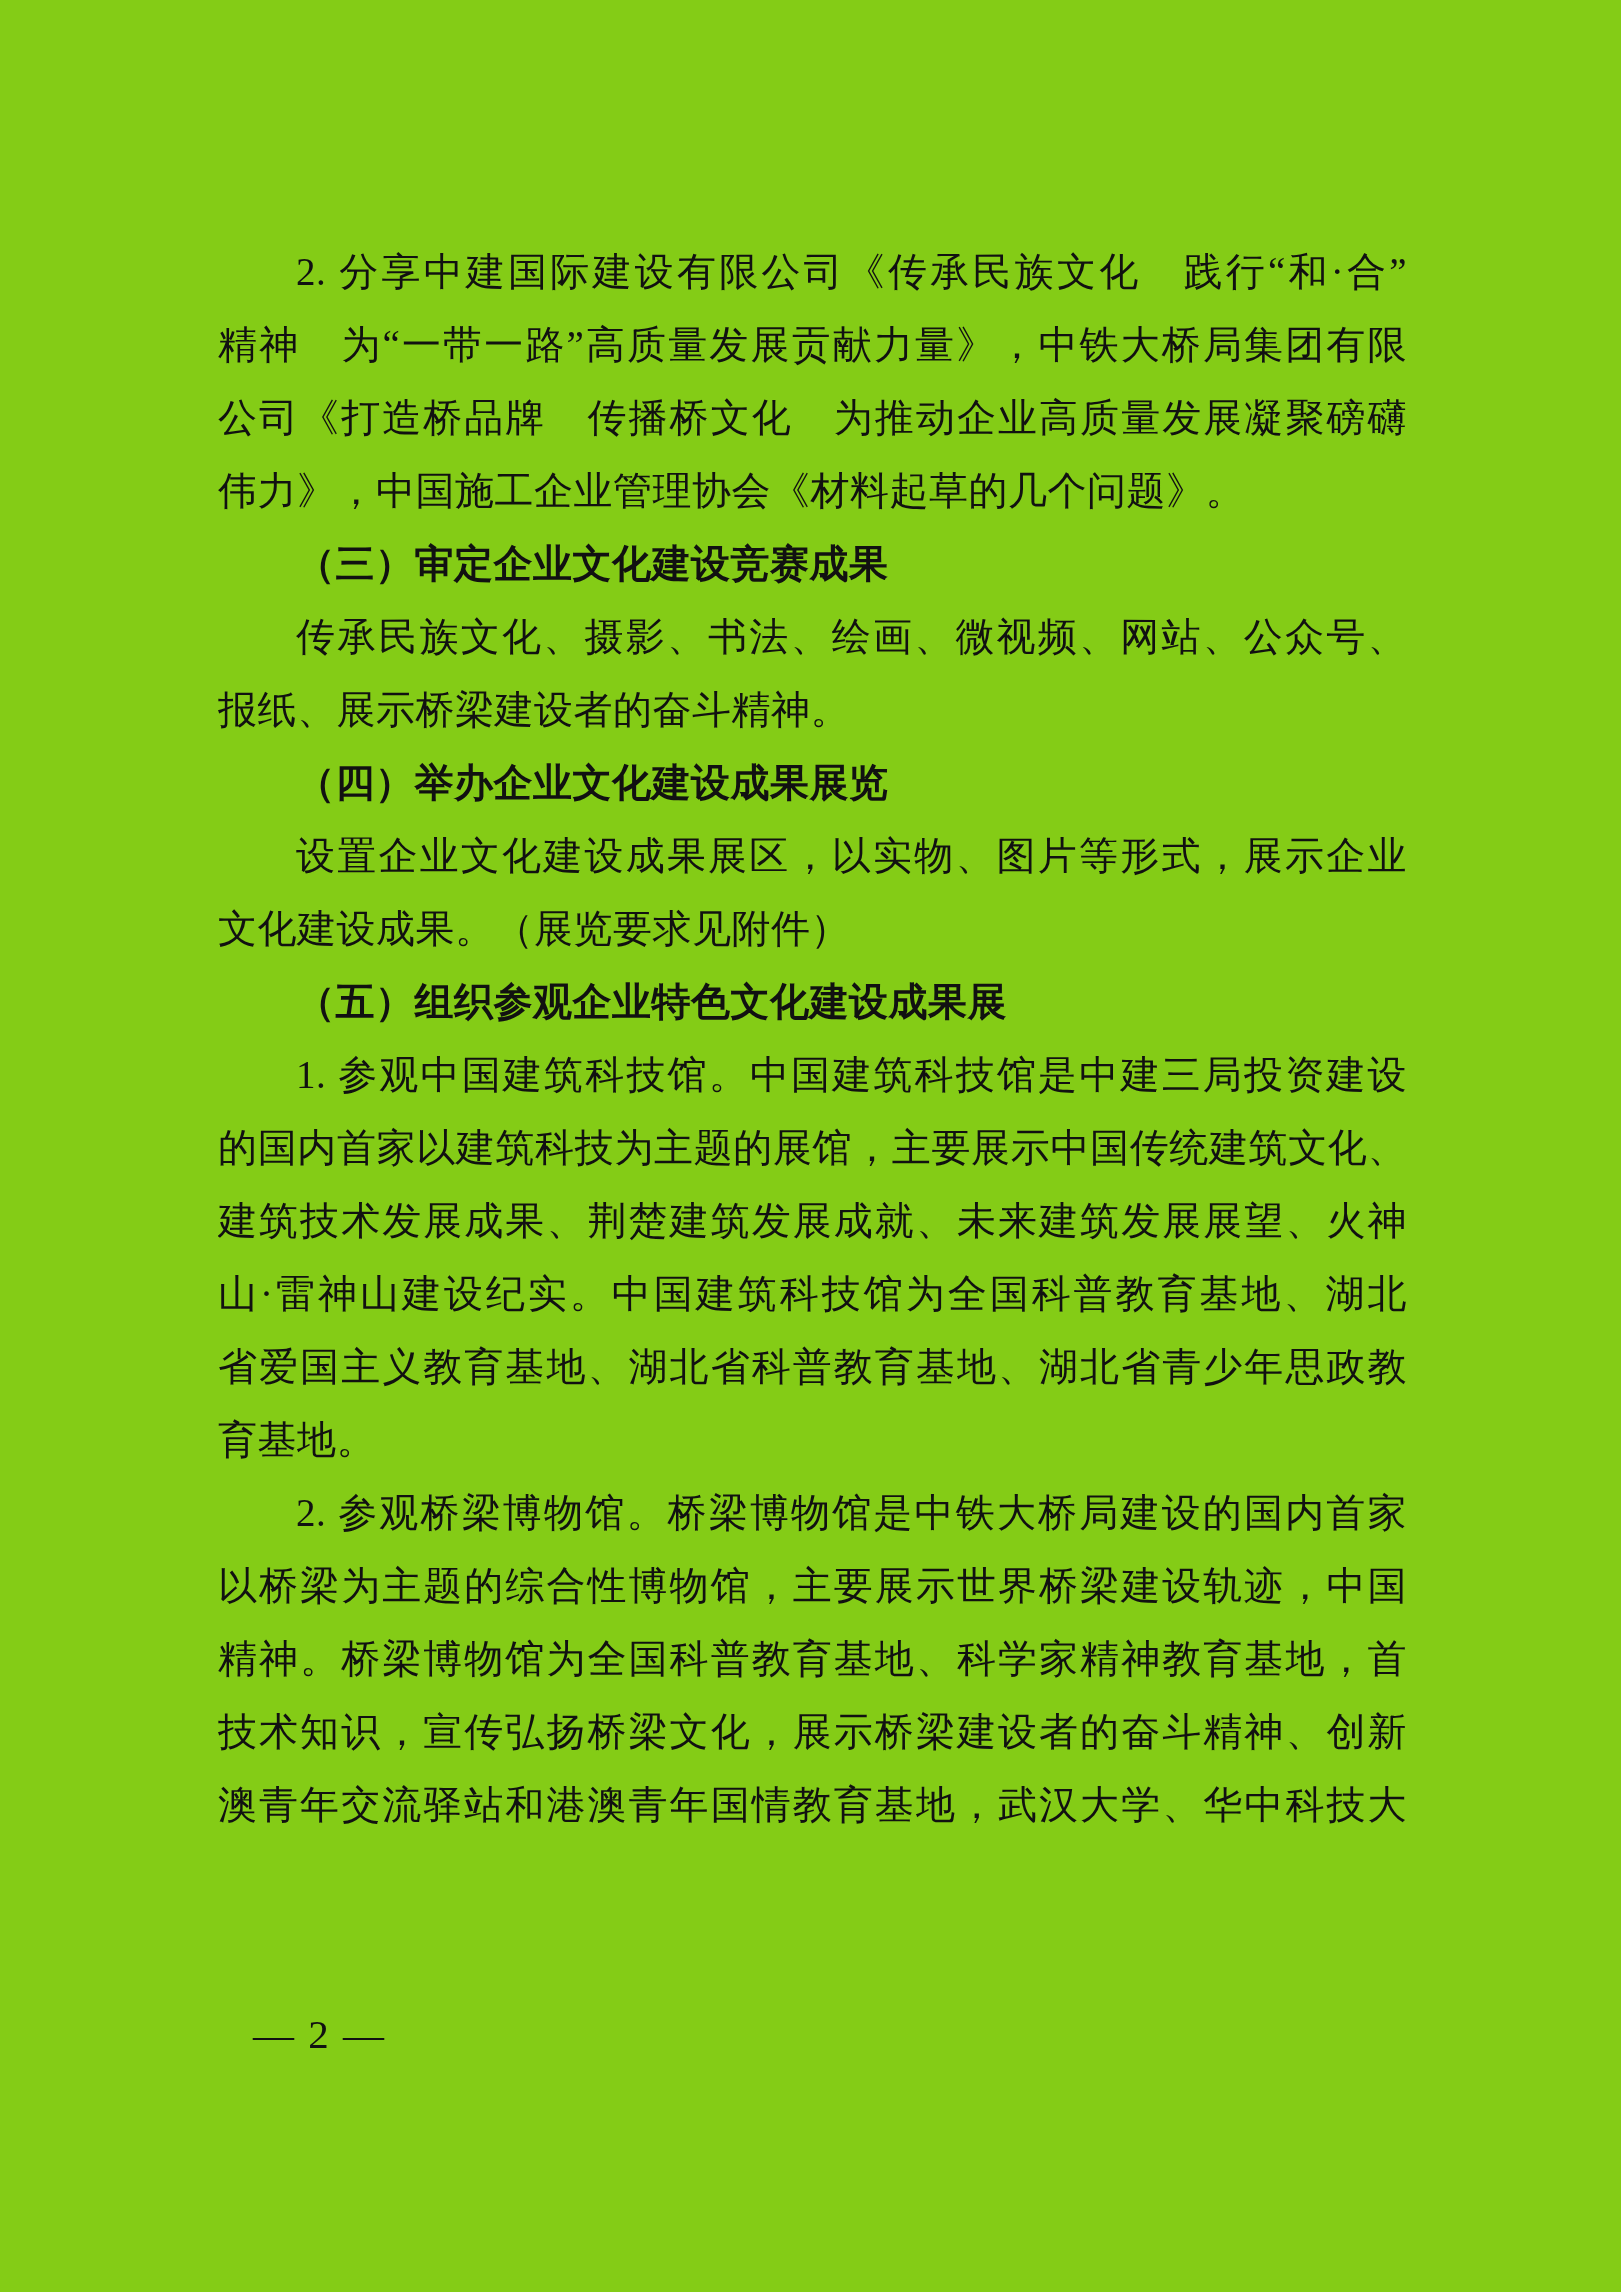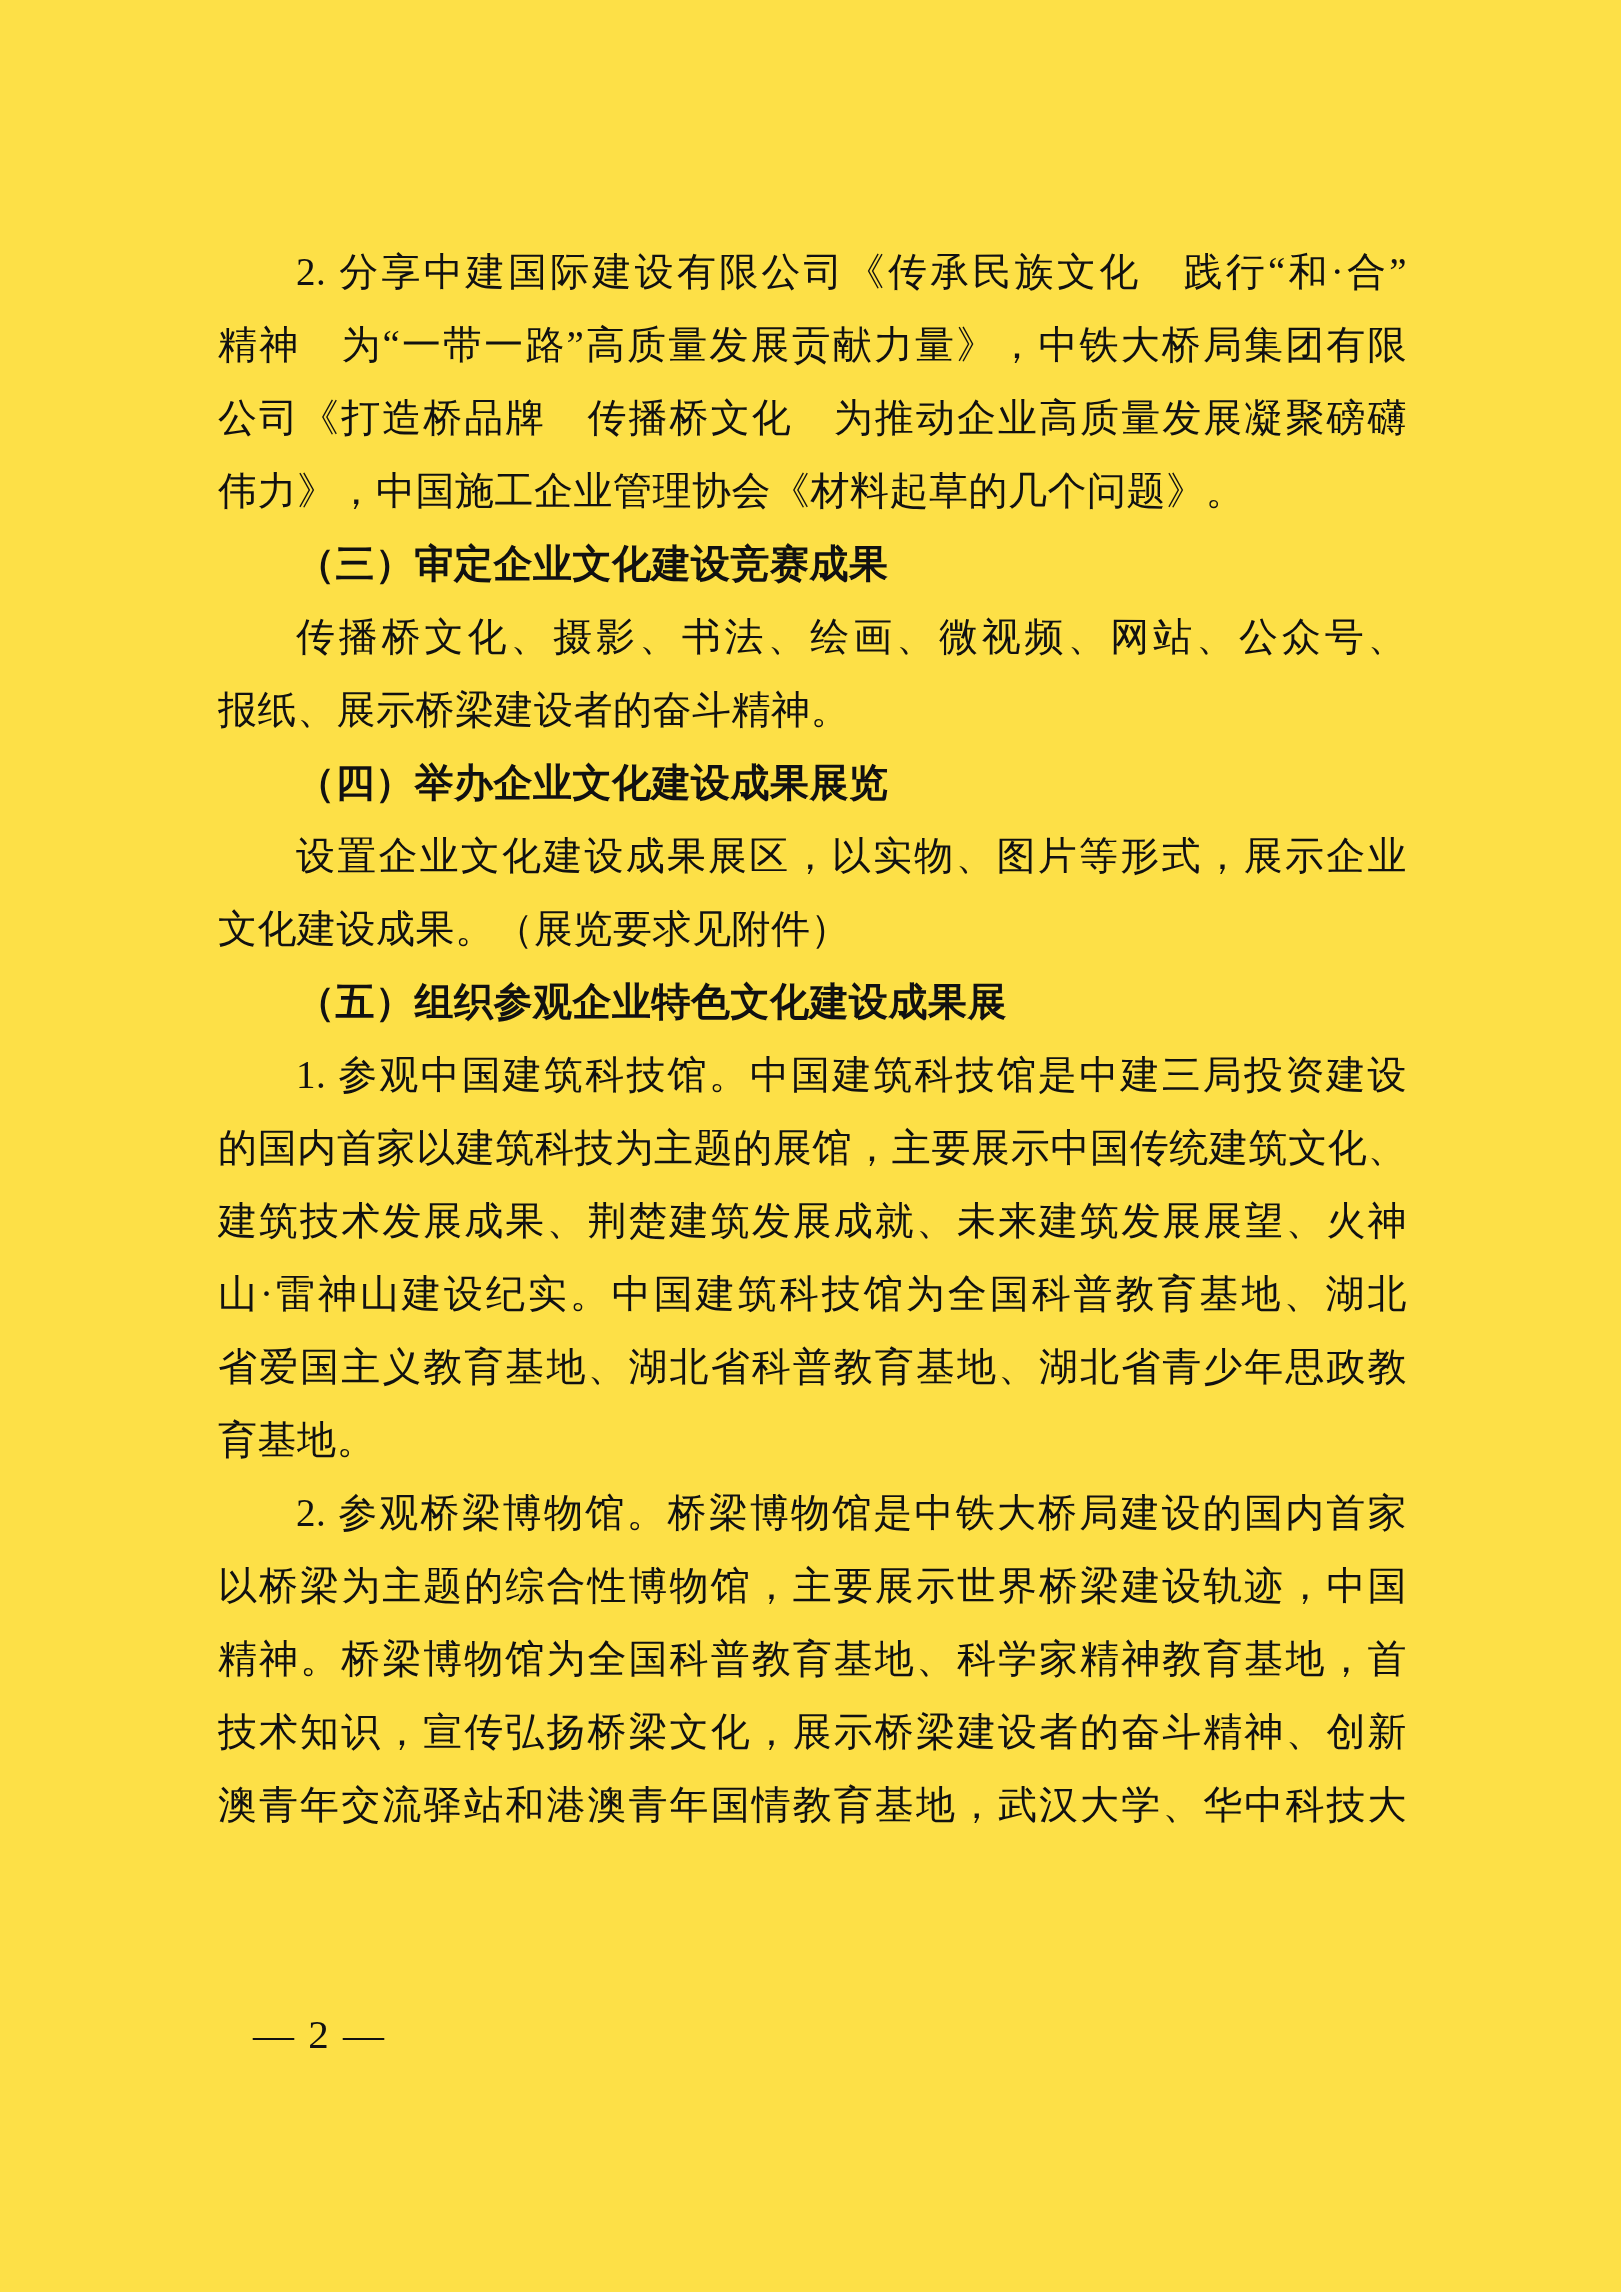--- a/index.html
+++ b/index.html
@@ -5,21 +5,21 @@
   html, body {
     margin: 0;
     padding: 0;
     background: #e8e8e8;
   }
   .page {
     position: relative;
     width: 1621px;
     height: 2293px;
     margin: 0 auto;
-    background: #fde047;
+    background: #84cc16;
     font-family: "Liberation Serif", "DejaVu Serif", serif;
     color: #111111;
     overflow: hidden;
   }
   .body-text {
     position: absolute;
     left: 218px;
     top: 235px;
     width: 1189px;
   }
@@ -55,21 +55,21 @@
 </head>
 <body>
 
 <div class="page">
   <div class="body-text">
       <div class="line indent fill">2. 分享中建国际建设有限公司《传承民族文化　践行“和·合”</div>
       <div class="line fill">精神　为“一带一路”高质量发展贡献力量》，中铁大桥局集团有限</div>
       <div class="line fill">公司《打造桥品牌　传播桥文化　为推动企业高质量发展凝聚磅礴</div>
       <div class="line">伟力》，中国施工企业管理协会《材料起草的几个问题》。</div>
       <div class="line indent heading">（三）审定企业文化建设竞赛成果</div>
-      <div class="line indent fill">传播桥文化、摄影、书法、绘画、微视频、网站、公众号、</div>
+      <div class="line indent fill">传承民族文化、摄影、书法、绘画、微视频、网站、公众号、</div>
       <div class="line">报纸、展示桥梁建设者的奋斗精神。</div>
       <div class="line indent heading">（四）举办企业文化建设成果展览</div>
       <div class="line indent fill">设置企业文化建设成果展区，以实物、图片等形式，展示企业</div>
       <div class="line">文化建设成果。（展览要求见附件）</div>
       <div class="line indent heading">（五）组织参观企业特色文化建设成果展</div>
       <div class="line indent fill">1. 参观中国建筑科技馆。中国建筑科技馆是中建三局投资建设</div>
       <div class="line fill">的国内首家以建筑科技为主题的展馆，主要展示中国传统建筑文化、</div>
       <div class="line fill">建筑技术发展成果、荆楚建筑发展成就、未来建筑发展展望、火神</div>
       <div class="line fill">山·雷神山建设纪实。中国建筑科技馆为全国科普教育基地、湖北</div>
       <div class="line fill">省爱国主义教育基地、湖北省科普教育基地、湖北省青少年思政教</div>

